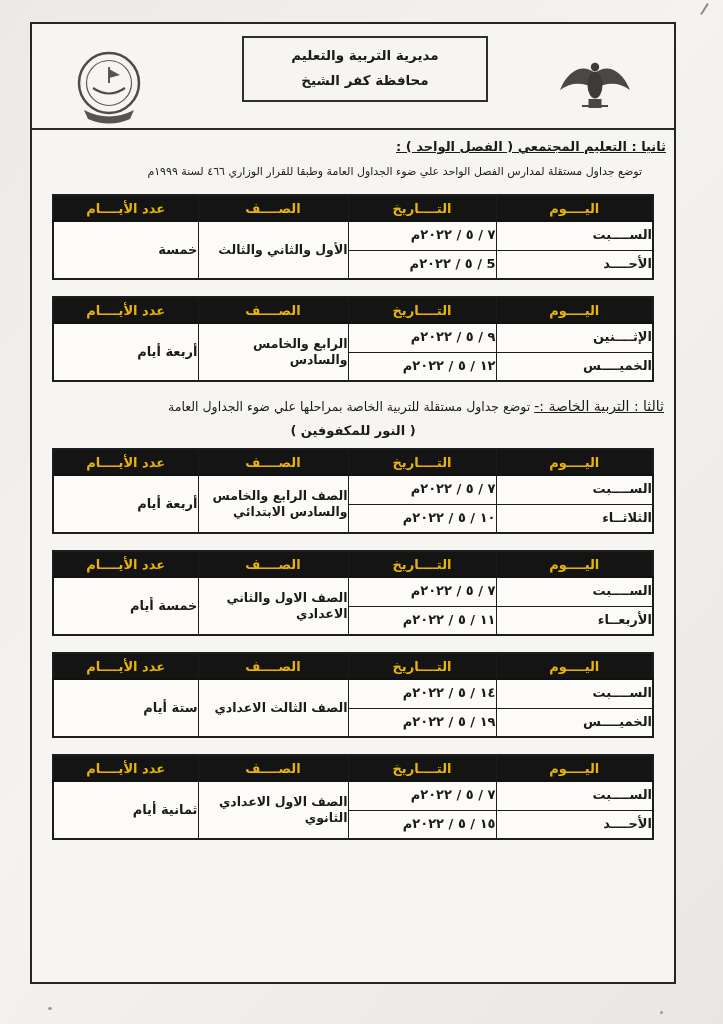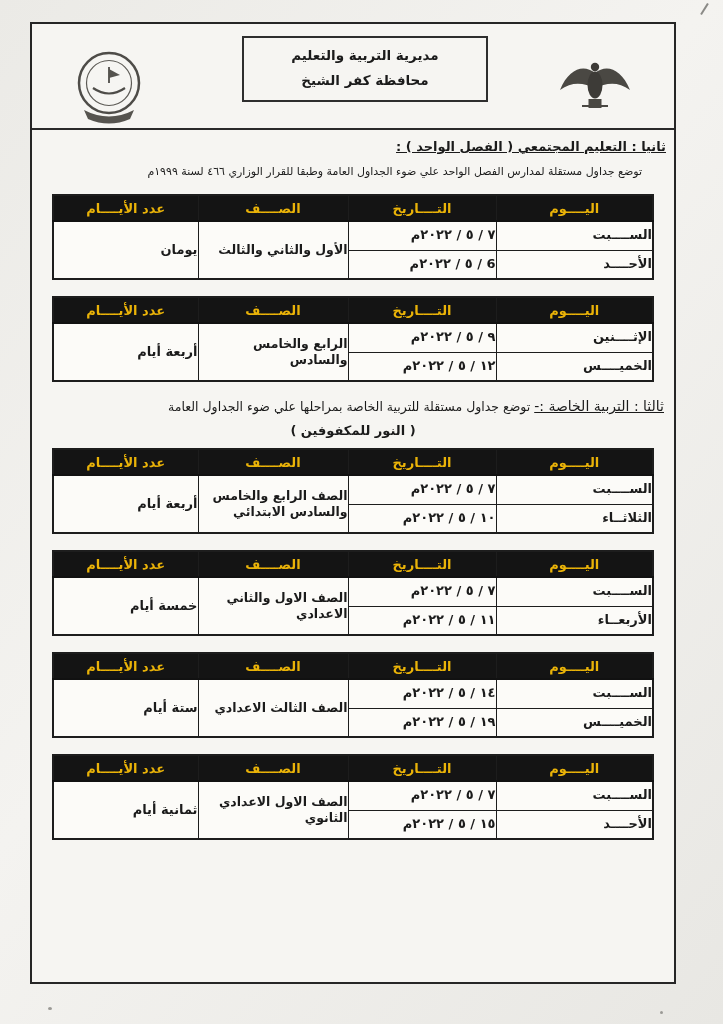--- a/index.html
+++ b/index.html
@@ -139,25 +139,25 @@
           <th>التــــاريخ</th>
           <th>الصــــف</th>
           <th>عدد الأيــــام</th>
         </tr>
       </thead>
       <tbody>
         <tr>
           <td class="day">الســــبت</td>
           <td class="date">٧ / ٥ / ٢٠٢٢م</td>
           <td class="grade" rowspan="2">الأول والثاني والثالث</td>
-          <td class="count" rowspan="2">يومان</td>
+          <td class="count" rowspan="2">خمسة</td>
         </tr>
         <tr>
           <td class="day">الأحــــد</td>
-          <td class="date">6 / ٥ / ٢٠٢٢م</td>
+          <td class="date">5 / ٥ / ٢٠٢٢م</td>
         </tr>
       </tbody>
     </table>
 
     <table class="sched">
       <colgroup>
           <col class="c-day">
           <col class="c-date">
           <col class="c-grade">
           <col class="c-count">

